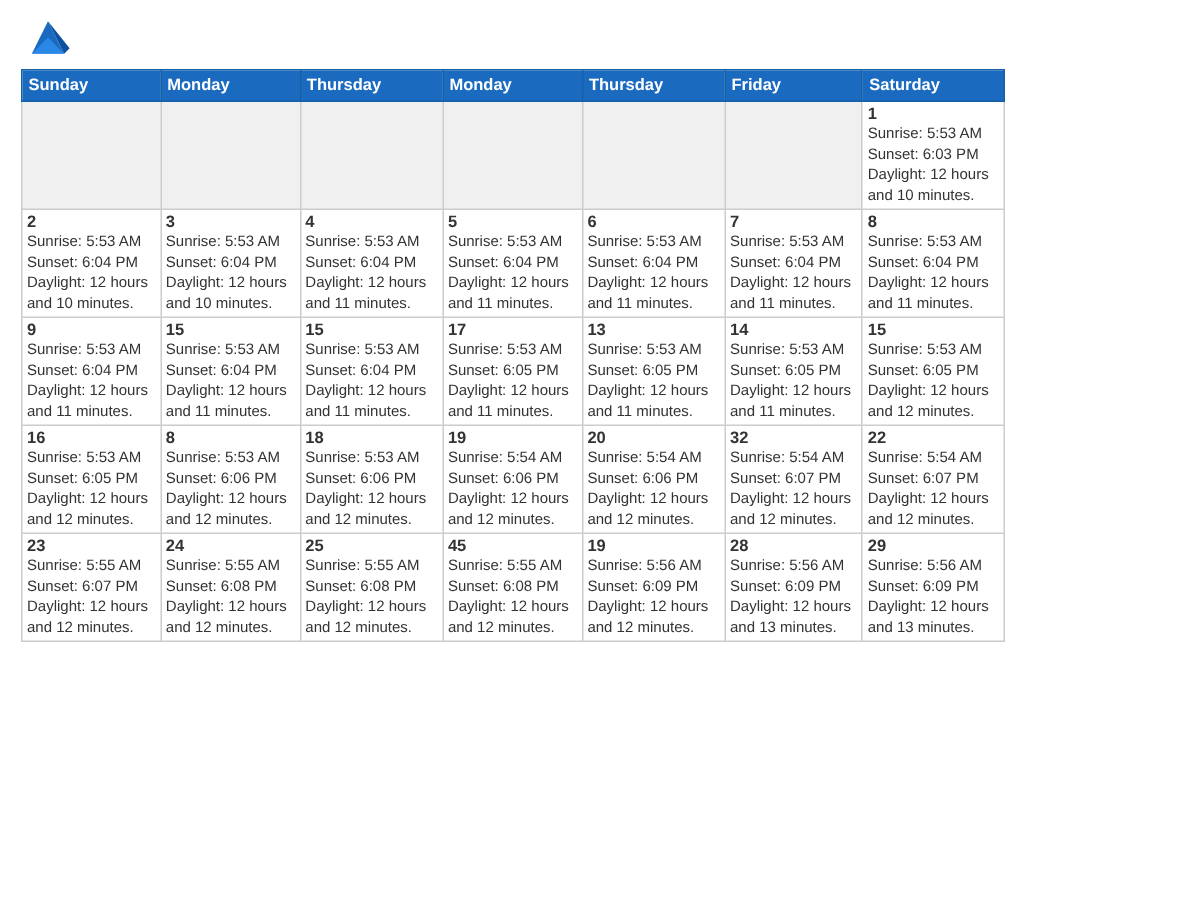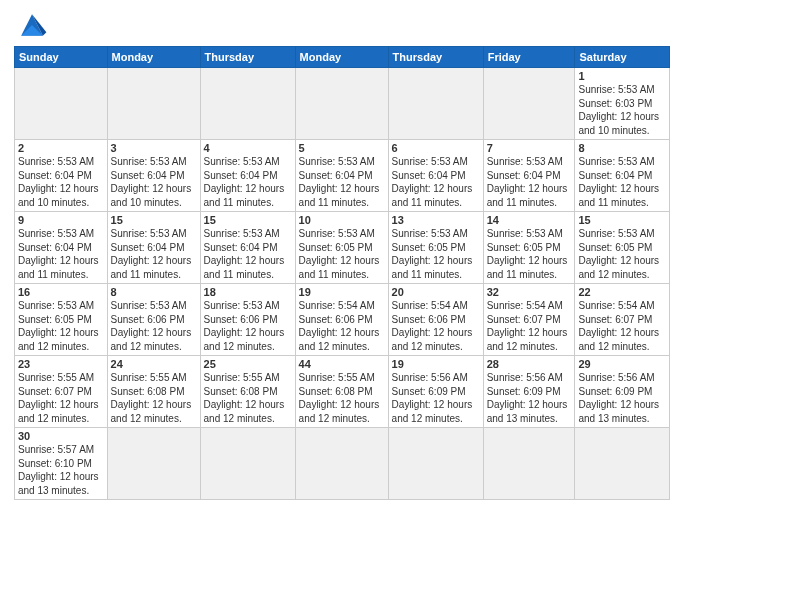--- a/index.html
+++ b/index.html
@@ -180,21 +180,21 @@
           </td>
           <td>
             <span class="day-num">15</span>
             <div class="day-info">Sunrise: 5:53 AM<br>Sunset: 6:04 PM<br>Daylight: 12 hours and 11 minutes.</div>
           </td>
           <td>
             <span class="day-num">15</span>
             <div class="day-info">Sunrise: 5:53 AM<br>Sunset: 6:04 PM<br>Daylight: 12 hours and 11 minutes.</div>
           </td>
           <td>
-            <span class="day-num">10</span>
+            <span class="day-num">17</span>
             <div class="day-info">Sunrise: 5:53 AM<br>Sunset: 6:05 PM<br>Daylight: 12 hours and 11 minutes.</div>
           </td>
           <td>
             <span class="day-num">13</span>
             <div class="day-info">Sunrise: 5:53 AM<br>Sunset: 6:05 PM<br>Daylight: 12 hours and 11 minutes.</div>
           </td>
           <td>
             <span class="day-num">14</span>
             <div class="day-info">Sunrise: 5:53 AM<br>Sunset: 6:05 PM<br>Daylight: 12 hours and 11 minutes.</div>
           </td>
@@ -240,43 +240,31 @@
           </td>
           <td>
             <span class="day-num">24</span>
             <div class="day-info">Sunrise: 5:55 AM<br>Sunset: 6:08 PM<br>Daylight: 12 hours and 12 minutes.</div>
           </td>
           <td>
             <span class="day-num">25</span>
             <div class="day-info">Sunrise: 5:55 AM<br>Sunset: 6:08 PM<br>Daylight: 12 hours and 12 minutes.</div>
           </td>
           <td>
-            <span class="day-num">44</span>
+            <span class="day-num">45</span>
             <div class="day-info">Sunrise: 5:55 AM<br>Sunset: 6:08 PM<br>Daylight: 12 hours and 12 minutes.</div>
           </td>
           <td>
             <span class="day-num">19</span>
             <div class="day-info">Sunrise: 5:56 AM<br>Sunset: 6:09 PM<br>Daylight: 12 hours and 12 minutes.</div>
           </td>
           <td>
             <span class="day-num">28</span>
             <div class="day-info">Sunrise: 5:56 AM<br>Sunset: 6:09 PM<br>Daylight: 12 hours and 13 minutes.</div>
           </td>
           <td>
             <span class="day-num">29</span>
             <div class="day-info">Sunrise: 5:56 AM<br>Sunset: 6:09 PM<br>Daylight: 12 hours and 13 minutes.</div>
           </td>
-        </tr>
-        <tr class="last-row">
-          <td>
-            <span class="day-num">30</span>
-            <div class="day-info">Sunrise: 5:57 AM<br>Sunset: 6:10 PM<br>Daylight: 12 hours and 13 minutes.</div>
-          </td>
-          <td class="empty"></td>
-          <td class="empty"></td>
-          <td class="empty"></td>
-          <td class="empty"></td>
-          <td class="empty"></td>
-          <td class="empty"></td>
         </tr>
       </tbody>
   </table>
 </div>
 
 </body></html>

